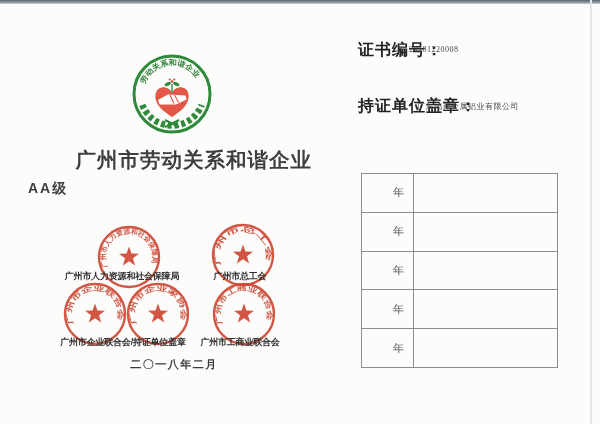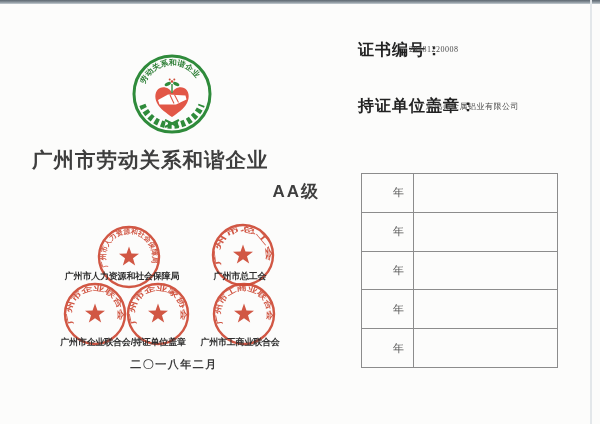--- a/index.html
+++ b/index.html
@@ -11,27 +11,27 @@
   }
   .abs { position:absolute; }
   .top-edge {
     left:0; top:0; width:600px; height:4px;
     background:linear-gradient(180deg,#5d6770 0%, #8b959d 55%, #c6ced3 100%);
   }
   .right-edge {
     left:590px; top:0; width:2px; height:424px; background:#e3e7ea;
   }
   .cert-title {
-    left:32px; top:146px; width:280px; text-align:left;
+    left:32px; top:146px; width:280px; text-align:right;
     font-size:20.5px; font-weight:700; letter-spacing:1px;
     color:var(--title-ink,#3e3e3e);
   }
   .cert-grade {
-    left:40px; top:180px; width:280px; text-align:right;
-    font-size:17px; font-weight:700; letter-spacing:2px;
+    left:28px; top:180px; width:280px; text-align:left;
+    font-size:14px; font-weight:700; letter-spacing:2px;
     color:var(--title-ink,#3e3e3e);
   }
   .seal { position:absolute; opacity:0.93; }
   .seal-ring { fill:none; stroke:var(--seal-red,#ce4b37); stroke-width:2.4; }
   .seal-star { fill:var(--seal-red,#ce4b37); }
   .seal-arc-text { font-size:7px; font-weight:700; fill:var(--seal-red,#ce4b37);
     font-family:"Liberation Sans",sans-serif; }
   .seal-label {
     position:absolute; text-align:center; font-size:9px; font-weight:700;
     color:var(--label-ink,#2e2e2e); letter-spacing:-0.2px;

